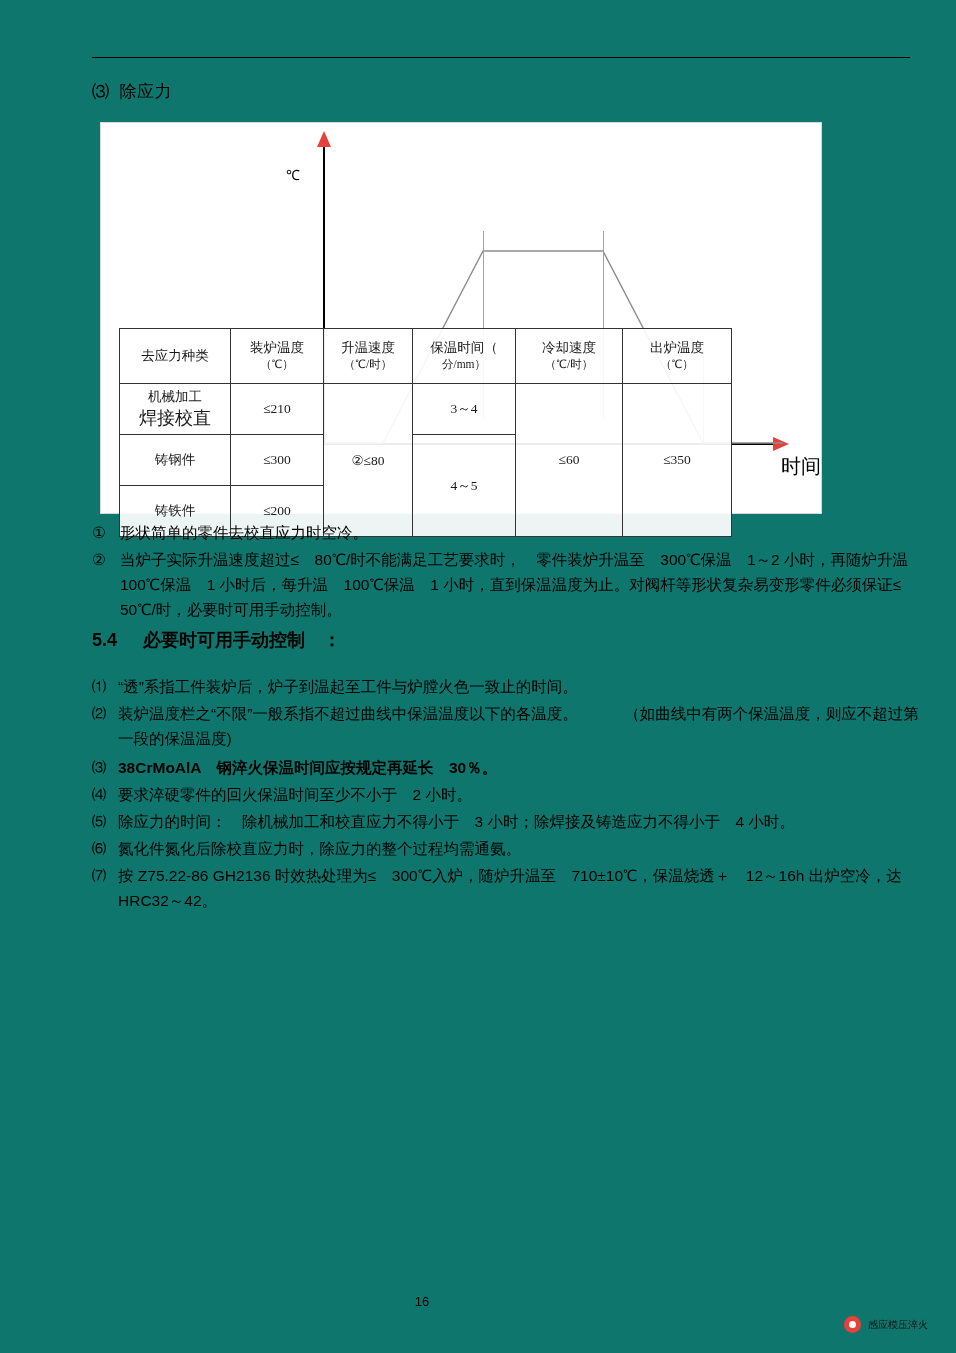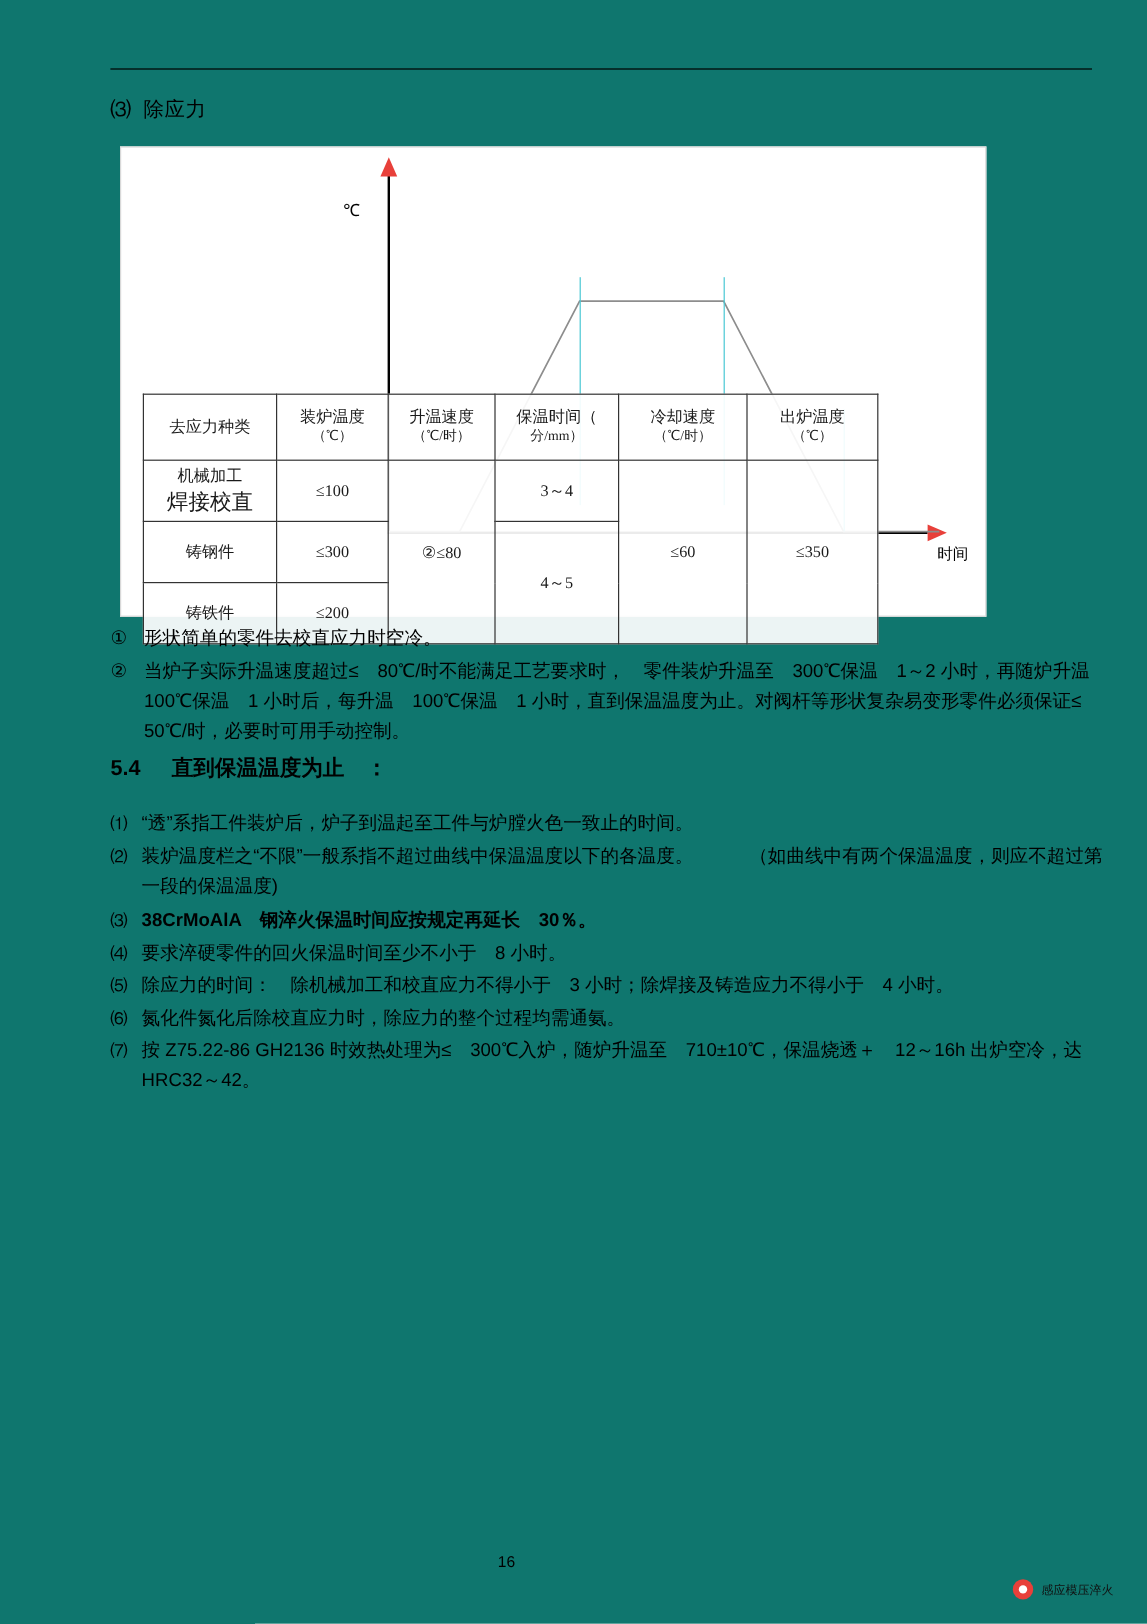--- a/index.html
+++ b/index.html
@@ -87,21 +87,21 @@
   .lbl-temp {
     position: absolute;
     left: 185px;
     top: 42px;
     font-size: 14px;
   }
   .lbl-time {
     position: absolute;
     left: 680px;
     top: 330px;
-    font-size: 13px;
+    font-size: 20px;
   }
   .curve {
     position: absolute;
     left: 222px;
     top: 20px;
     width: 460px;
     height: 302px;
   }
   .tick-line {
     position: absolute;
@@ -268,21 +268,21 @@
           <span>出炉温度</span>
           <span class="sub">（℃）</span>
         </td>
       </tr>
 
       <tr class="body">
         <td>
           <span>机械加工</span>
           <span class="sub" style="font-size:18px">焊接校直</span>
         </td>
-        <td>≤100</td>
+        <td>≤210</td>
         <td rowspan="3">②≤80</td>
         <td>3～4</td>
         <td rowspan="3">≤60</td>
         <td rowspan="3">≤350</td>
       </tr>
 
       <tr class="body">
         <td>铸钢件</td>
         <td>≤300</td>
         <td rowspan="2">4～5</td>
@@ -300,41 +300,41 @@
     <span class="mark">①</span>
     <span class="txt">形状简单的零件去校直应力时空冷。</span>
   </div>
 
   <div class="note" style="left:92px; top:548px; width:828px;">
     <span class="mark">②</span>
     <span class="txt">当炉子实际升温速度超过≤　80℃/时不能满足工艺要求时，　零件装炉升温至　300℃保温　1～2 小时，再随炉升温　100℃保温　1 小时后，每升温　100℃保温　1 小时，直到保温温度为止。对阀杆等形状复杂易变形零件必须保证≤　50℃/时，必要时可用手动控制。</span>
   </div>
 
   <div class="sec-head">
-    <span class="no">5.4</span><span>直到保温温度为止　：</span>
+    <span class="no">5.4</span><span>必要时可用手动控制　：</span>
   </div>
 
   <div class="li" style="left:92px; top:675px;">
     <span class="mark">⑴</span>
     <span class="txt">“透”系指工件装炉后，炉子到温起至工件与炉膛火色一致止的时间。</span>
   </div>
 
   <div class="li" style="left:92px; top:702px; width:830px;">
     <span class="mark">⑵</span>
     <span class="txt">装炉温度栏之“不限”一般系指不超过曲线中保温温度以下的各温度。　　　（如曲线中有两个保温温度，则应不超过第一段的保温温度)</span>
   </div>
 
   <div class="li" style="left:92px; top:756px;">
     <span class="mark">⑶</span>
     <span class="txt b">38CrMoAlA　钢淬火保温时间应按规定再延长　30％。</span>
   </div>
 
   <div class="li" style="left:92px; top:783px;">
     <span class="mark">⑷</span>
-    <span class="txt">要求淬硬零件的回火保温时间至少不小于　8 小时。</span>
+    <span class="txt">要求淬硬零件的回火保温时间至少不小于　2 小时。</span>
   </div>
 
   <div class="li" style="left:92px; top:810px;">
     <span class="mark">⑸</span>
     <span class="txt">除应力的时间：　除机械加工和校直应力不得小于　3 小时；除焊接及铸造应力不得小于　4 小时。</span>
   </div>
 
   <div class="li" style="left:92px; top:837px;">
     <span class="mark">⑹</span>
     <span class="txt">氮化件氮化后除校直应力时，除应力的整个过程均需通氨。</span>

